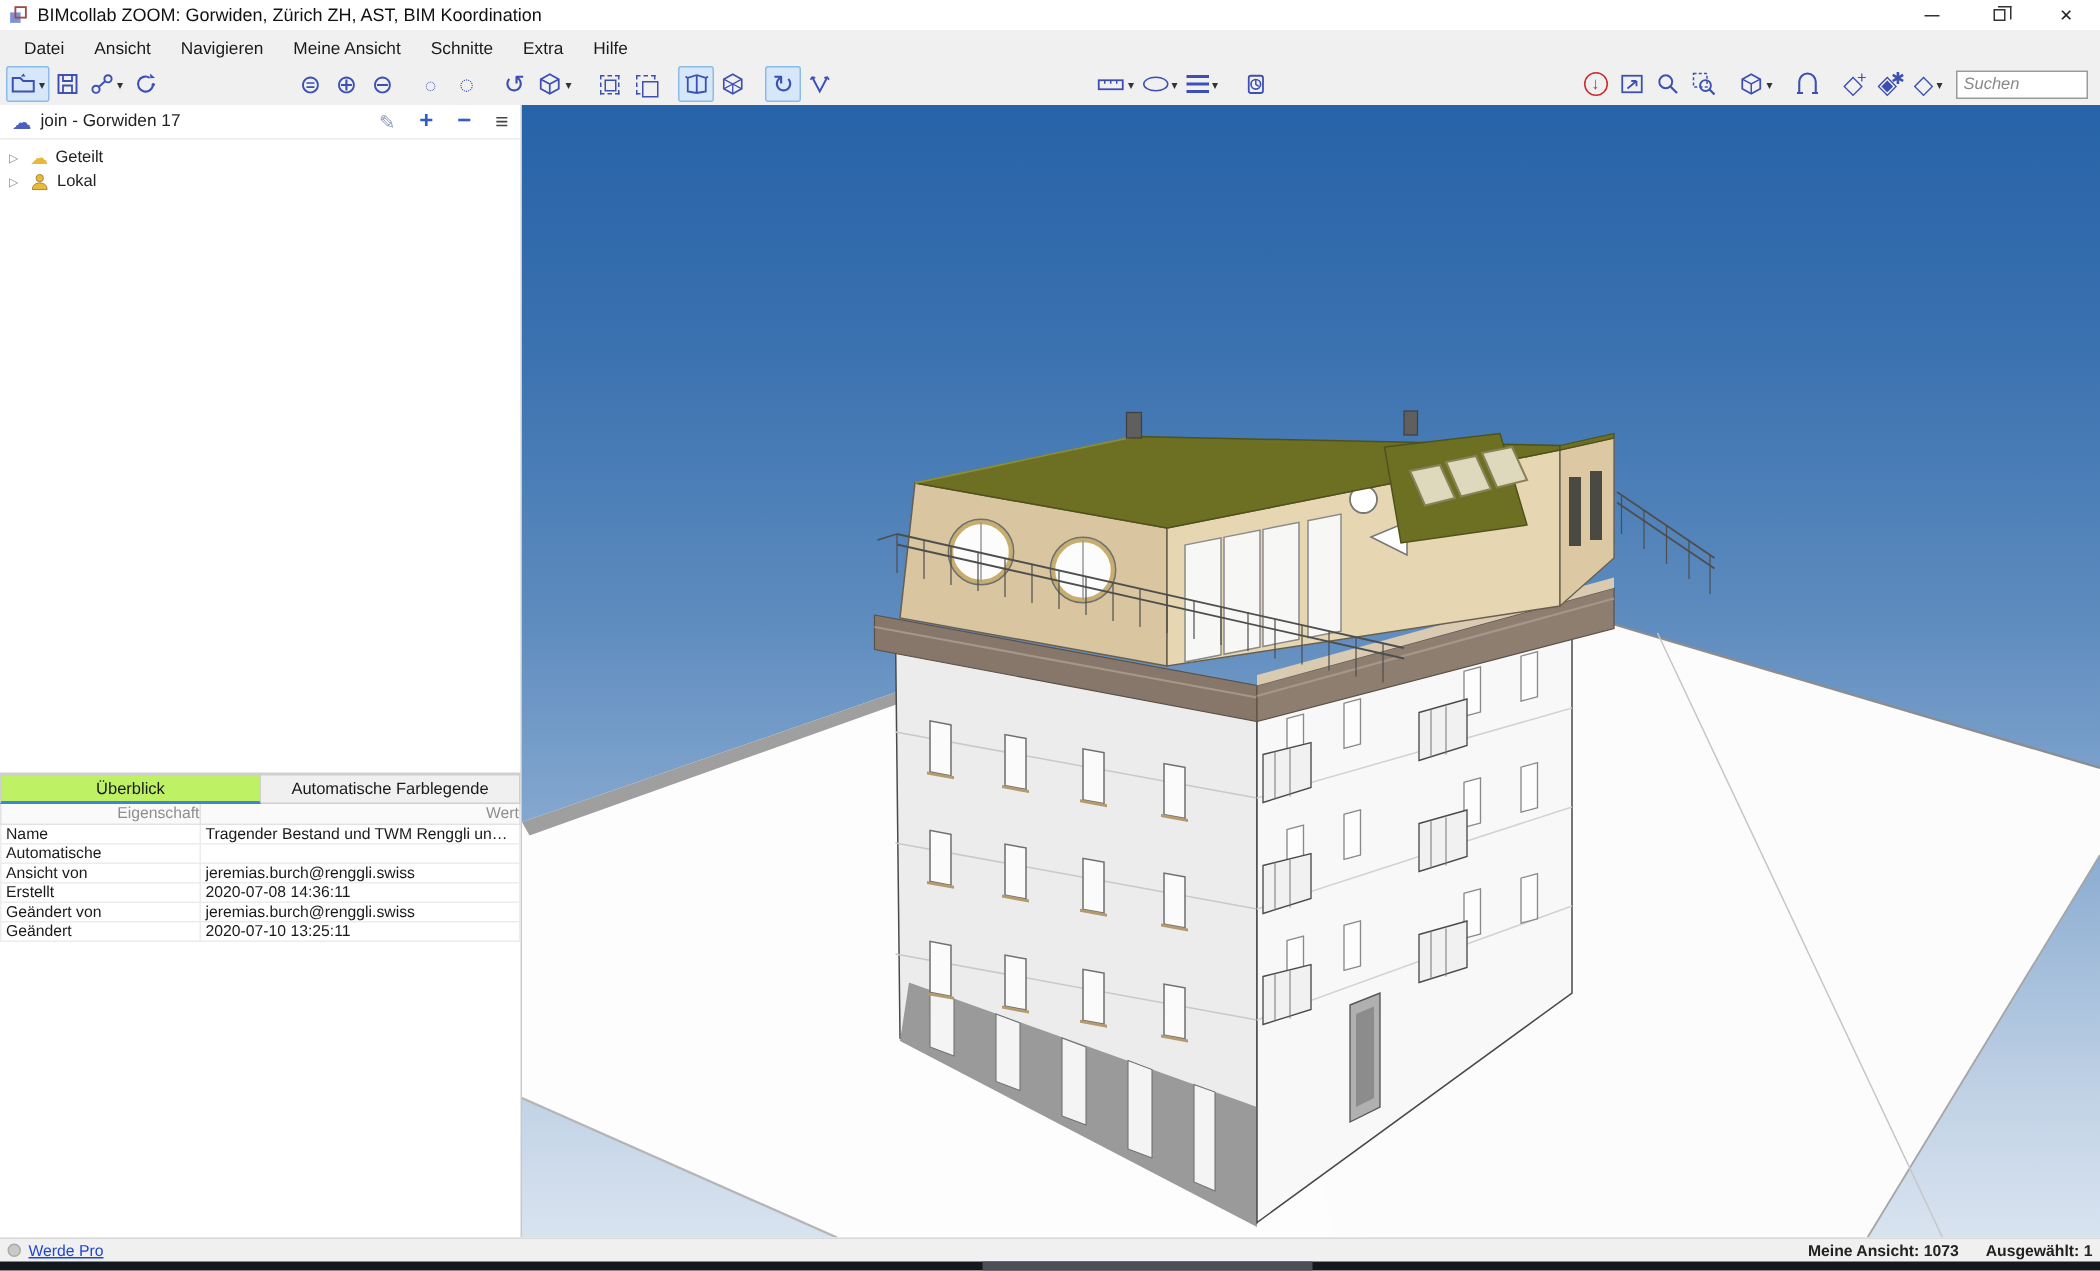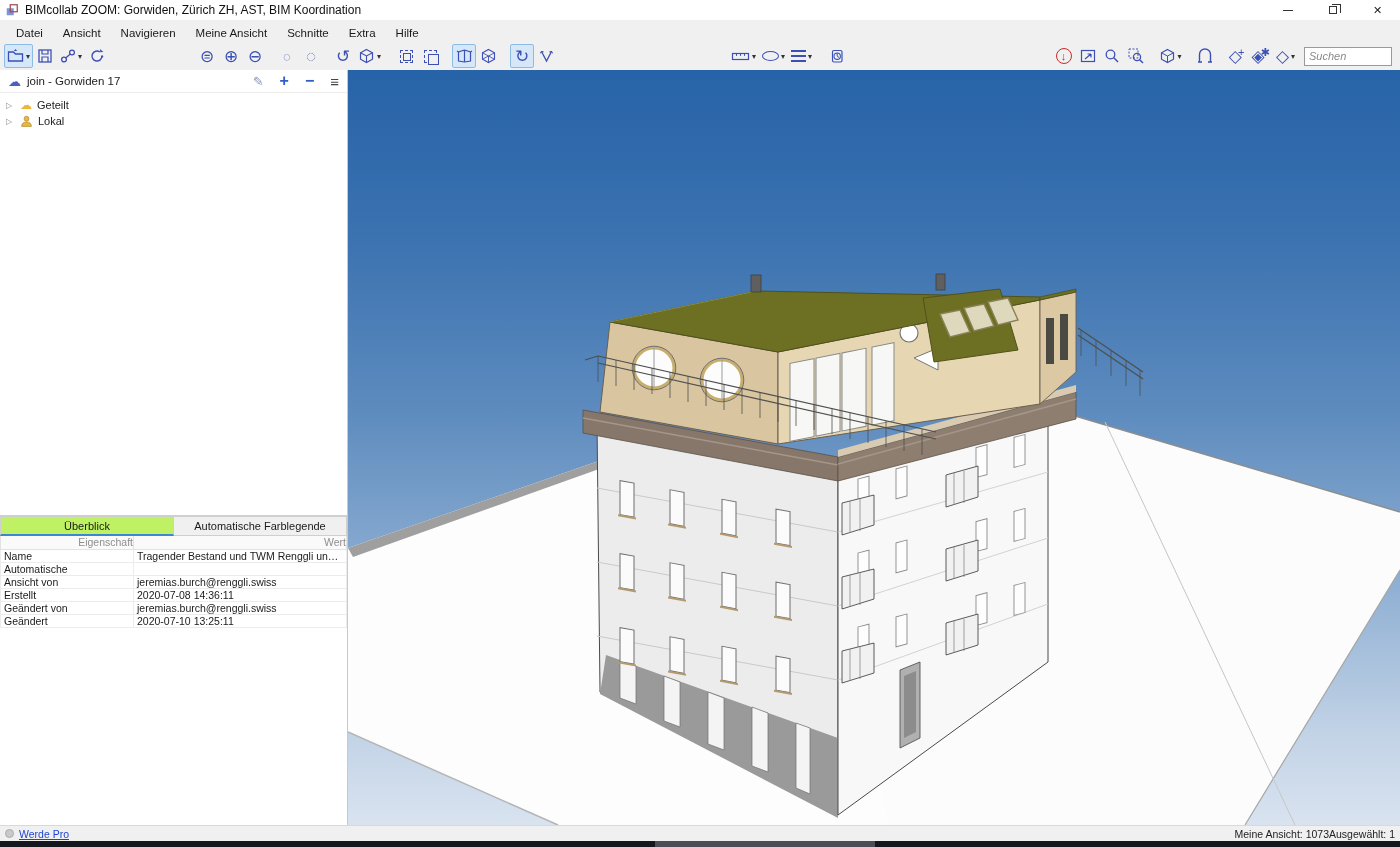--- a/index.html
+++ b/index.html
@@ -90,21 +90,21 @@
     background:linear-gradient(180deg,#2763a8 0%, #3b72b0 22%, #5d8bbe 45%, #8fafd3 68%, #c2d3e6 88%, #d9e3f0 100%); }
   #viewport svg { position:absolute; left:0; top:0; }
 
   
   #statusbar { position:absolute; left:0; top:825px; width:1400px; height:16px;
     background:#f0f0f0; border-top:1px solid #d9d9d9; display:flex; align-items:center;
     font-size:10.5px; color:#222; padding:0 5px; }
   #pro-dot { width:9px; height:9px; border-radius:50%; background:#c9c9c9; border:1px solid #ababab;
     margin-right:5px; }
   #pro-link { color:#1f46d2; text-decoration:underline; }
-  #status-right { margin-left:auto; display:flex; gap:0; }
+  #status-right { margin-left:auto; display:flex; gap:18px;font-weight:bold; }
   #taskbar-strip { position:absolute; left:0; top:841px; width:1400px; height:6px; background:#14171b; }
   #taskbar-strip i { position:absolute; left:655px; top:0; width:220px; height:6px; background:#4b4f55; display:block; }
 </style>
 </head>
 <body>
 
 <div id="titlebar">
   <svg id="app-logo" viewBox="0 0 16 16">
     <rect x="2" y="6" width="8" height="8" fill="#7d93d8"></rect>
     <rect x="6" y="2" width="8" height="8" fill="none" stroke="#a04a4a" stroke-width="1.4"></rect>

